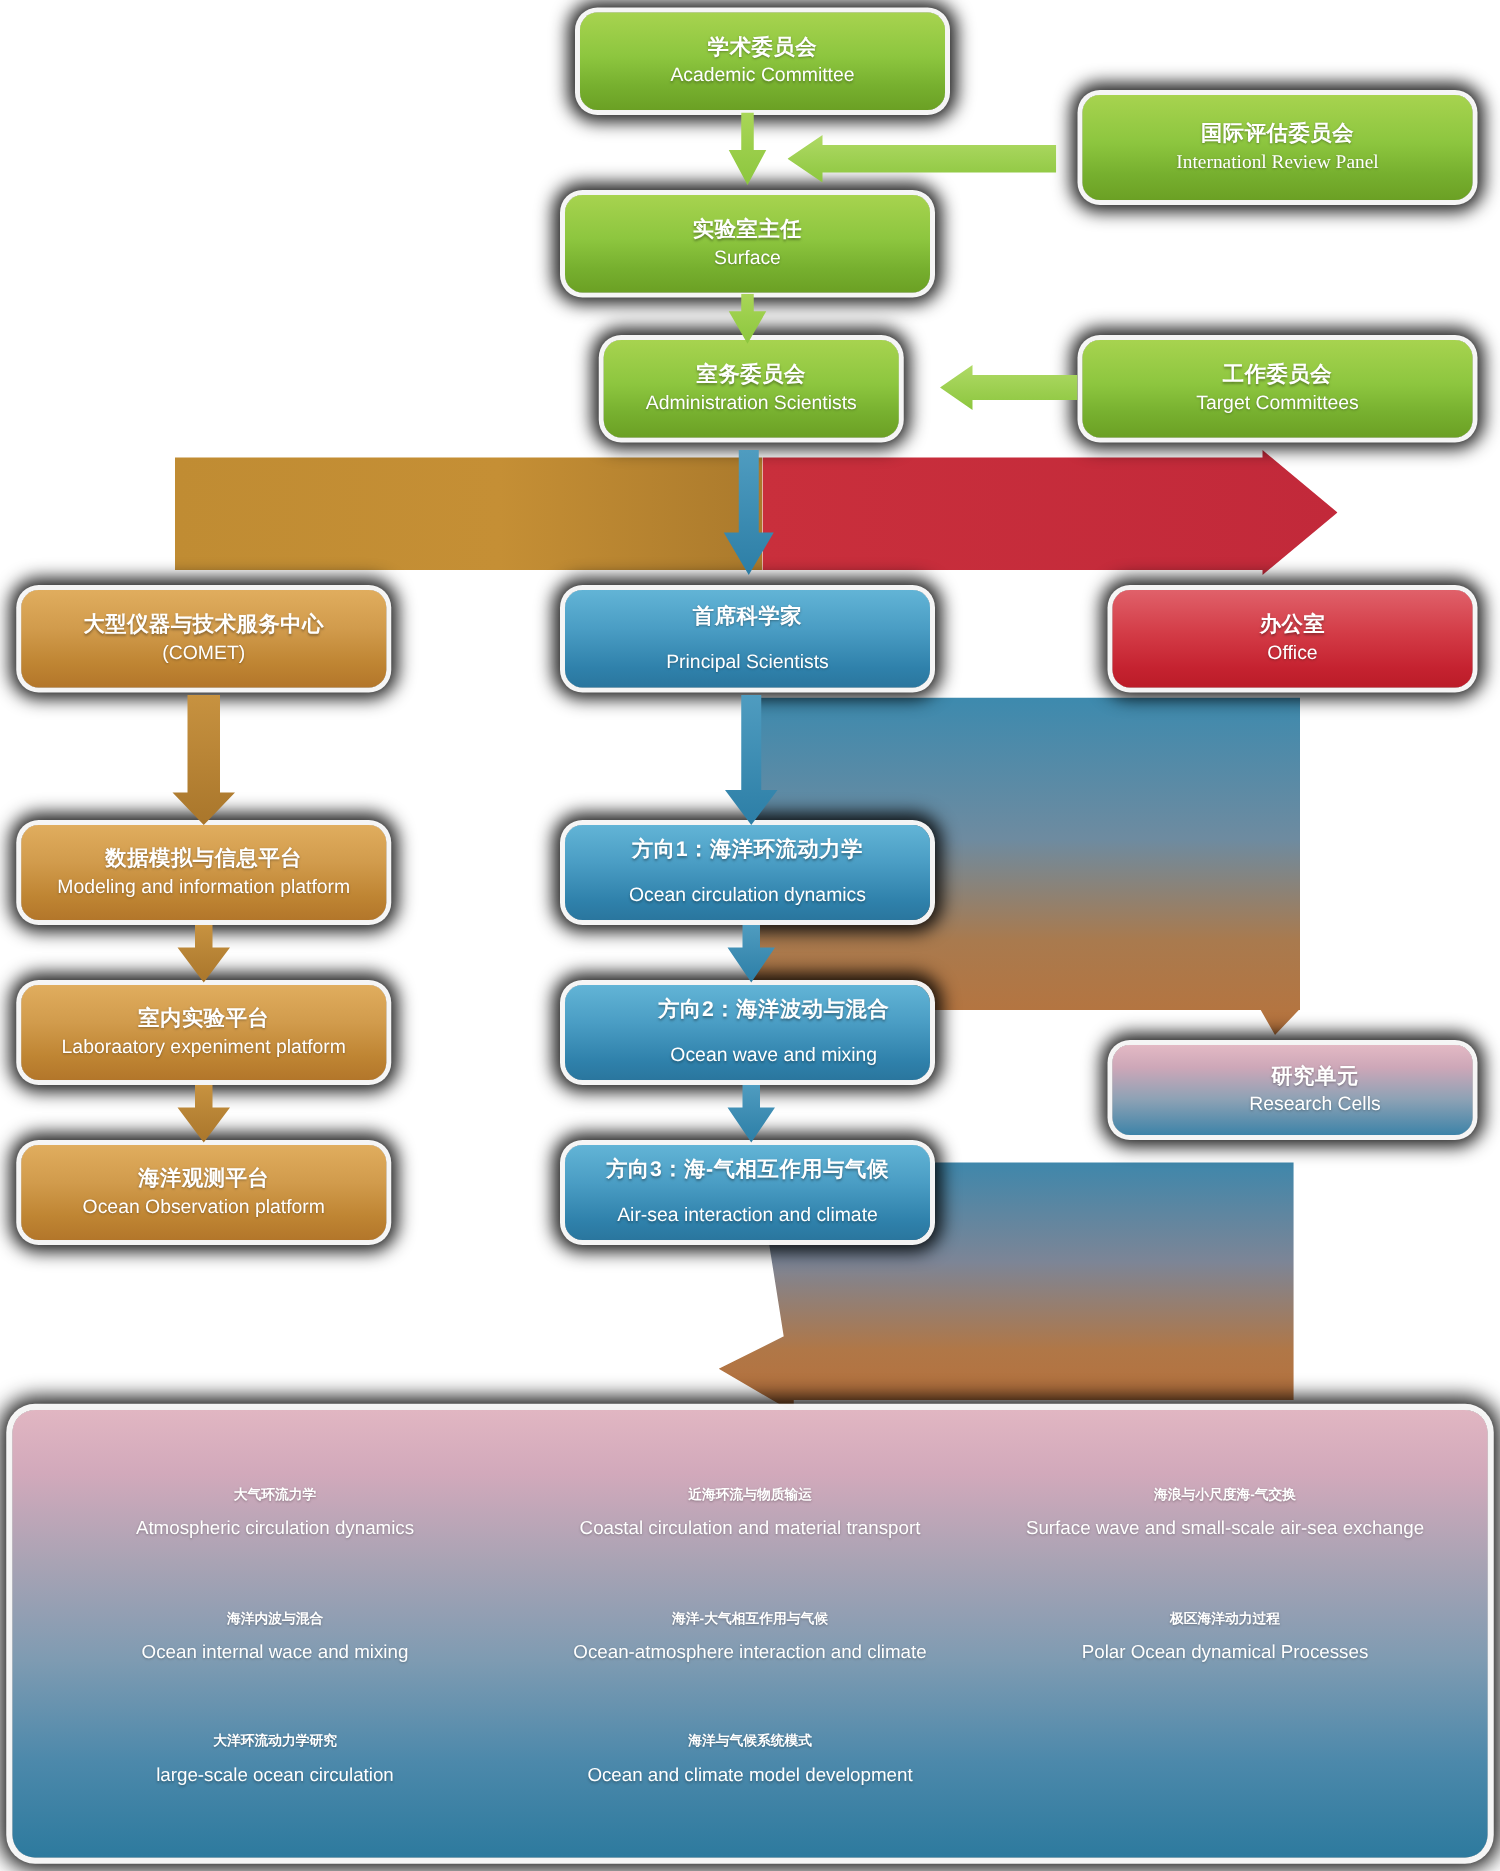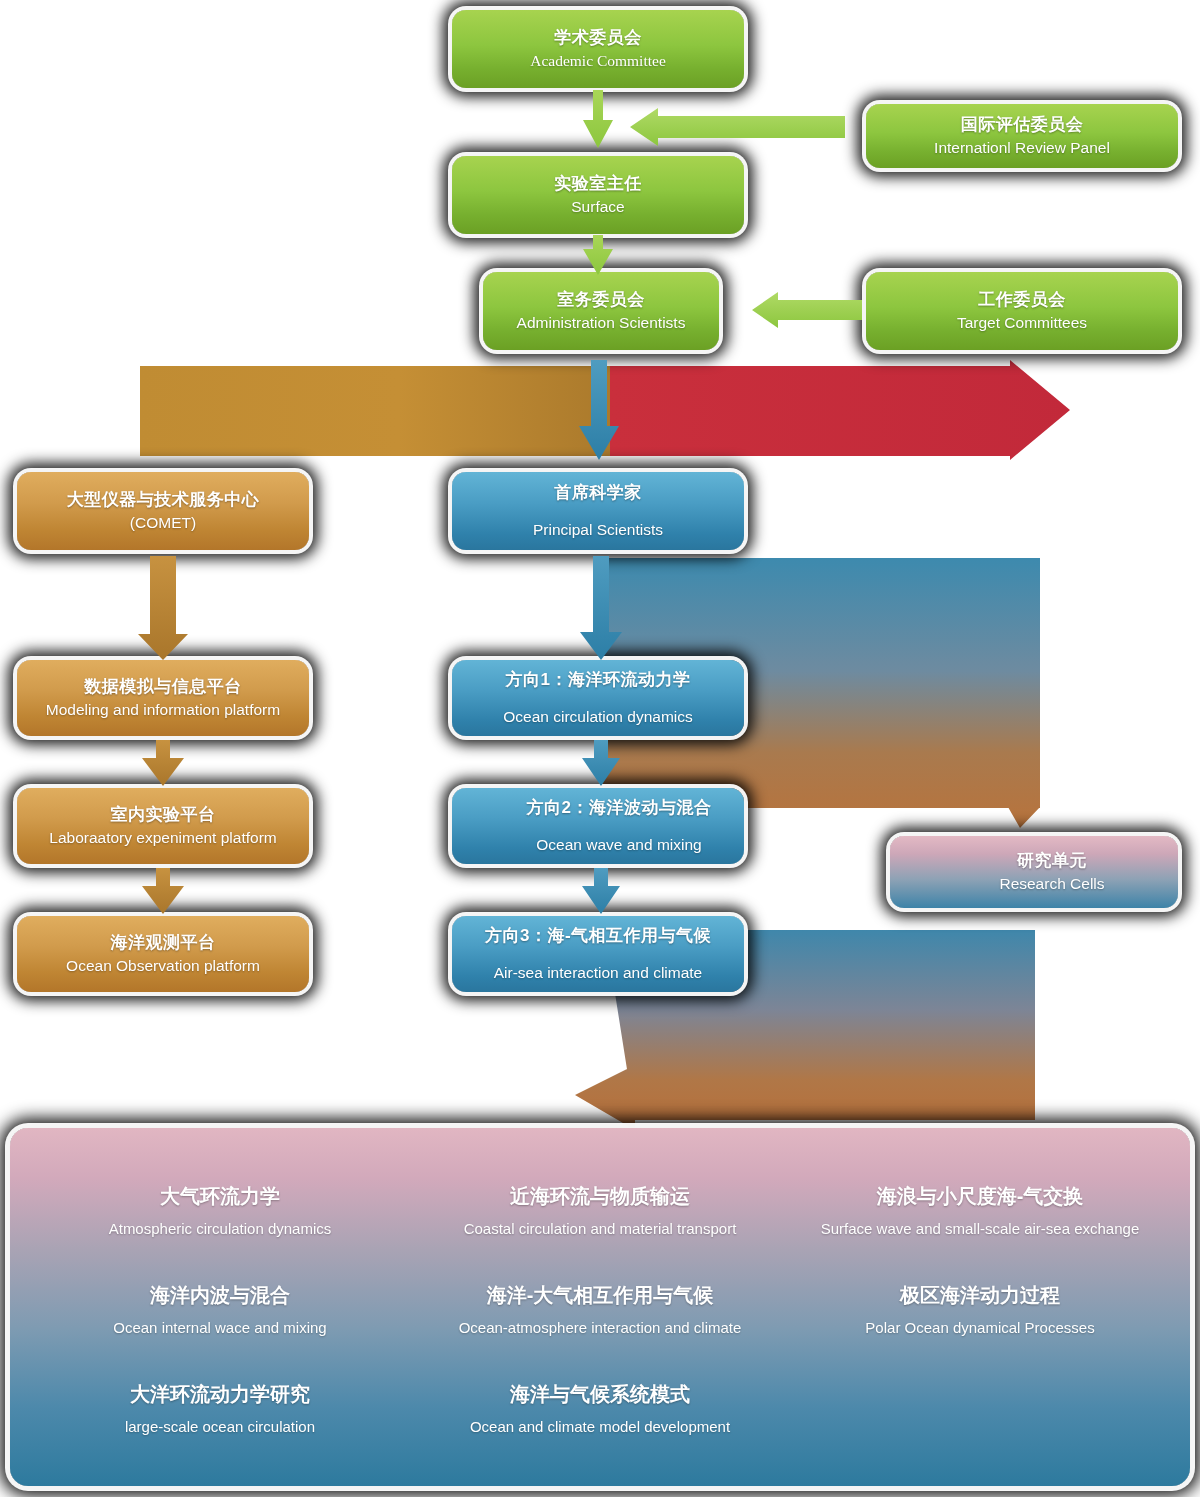--- a/index.html
+++ b/index.html
@@ -57,21 +57,21 @@
   .cellgrid{
     position:absolute;inset:0;
     display:grid;
     grid-template-columns:1fr 1fr 1fr;
     grid-auto-rows:1fr;
     align-items:center;
     padding:34px 20px 28px 20px;
     box-sizing:border-box;
   }
   .cell{text-align:center;color:#fff;padding:0 10px;}
-  .cell .cn{font-weight:bold;font-size:20px;line-height:1.3;text-shadow:0 1px 2px rgba(0,0,0,.3);}
+  .cell .cn{font-weight:bold;font-size:11px;line-height:1.3;text-shadow:0 1px 2px rgba(0,0,0,.3);}
   .cell .en{font-size:15px;line-height:1.35;margin-top:10px;text-shadow:0 1px 2px rgba(0,0,0,.28);}
   .cell.empty{visibility:hidden;}
 </style>
 </head>
 <body>
 
 <div id="stage">
 
   <svg class="band" style="left:140px;top:360px;width:470px;height:100px;" viewBox="0 0 470 100" preserveAspectRatio="none">
     <defs>
@@ -179,26 +179,26 @@
   </svg>
 
   <svg class="conn front" style="left:580px;top:740px;width:42px;height:48px;" viewBox="0 0 42 48">
     <path d="M14,0 L28,0 L28,18 L40,18 L21,46 L2,18 L14,18 Z" fill="url(#gArrBlue)"></path>
   </svg>
 
   <svg class="conn front" style="left:580px;top:868px;width:42px;height:48px;" viewBox="0 0 42 48">
     <path d="M14,0 L28,0 L28,18 L40,18 L21,46 L2,18 L14,18 Z" fill="url(#gArrBlue)"></path>
   </svg>
 
-  <div class="node green" style="left:452px;top:10px;width:292px;height:78px;font-family:Liberation Serif, serif;">
+  <div class="node green" style="left:464px;top:10px;width:292px;height:78px;">
     <div class="cn">学术委员会</div>
     <div class="en">Academic Committee</div>
   </div>
 
-  <div class="node green" style="left:866px;top:104px;width:312px;height:64px;">
+  <div class="node green" style="left:866px;top:76px;width:312px;height:84px;font-family:Liberation Serif, serif;">
     <div class="cn">国际评估委员会</div>
     <div class="en">Internationl Review Panel</div>
   </div>
 
   <div class="node green" style="left:452px;top:156px;width:292px;height:78px;">
     <div class="cn">实验室主任</div>
     <div class="en">Surface</div>
   </div>
 
   <div class="node green" style="left:454px;top:272px;width:236px;height:78px;margin-left:29px;">
@@ -214,20 +214,24 @@
   <div class="node gold" style="left:17px;top:472px;width:292px;height:78px;">
     <div class="cn">大型仪器与技术服务中心</div>
     <div class="en">(COMET)</div>
   </div>
 
   <div class="node blue" style="left:452px;top:472px;width:292px;height:78px;">
     <div class="cn">首席科学家</div>
     <div class="en">Principal Scientists</div>
   </div>
 
+  <div class="node red" style="left:890px;top:472px;width:288px;height:78px;">
+    <div class="cn">办公室</div>
+    <div class="en">Office</div>
+  </div>
 
   <div class="node gold" style="left:17px;top:660px;width:292px;height:76px;">
     <div class="cn">数据模拟与信息平台</div>
     <div class="en">Modeling and information platform</div>
   </div>
 
   <div class="node gold" style="left:17px;top:788px;width:292px;height:76px;">
     <div class="cn">室内实验平台</div>
     <div class="en">Laboraatory expeniment platform</div>
   </div>

